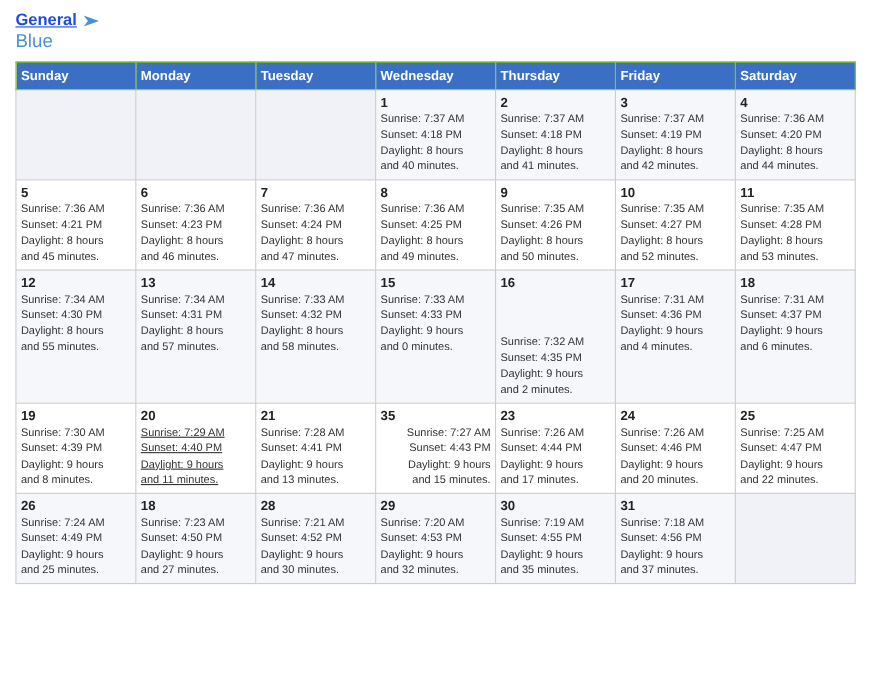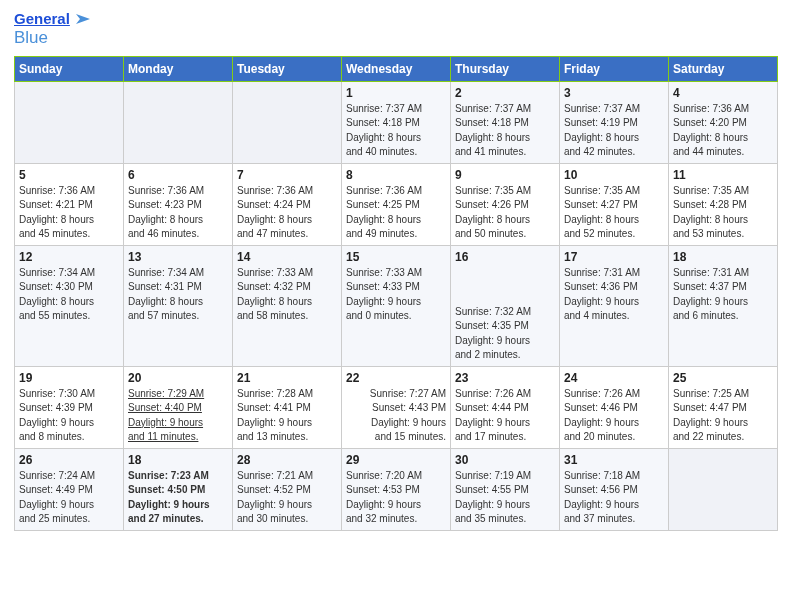--- a/index.html
+++ b/index.html
@@ -271,21 +271,21 @@
 and 11 minutes.</div>
           </td>
           <td>
             <div class="day-number">21</div>
             <div class="day-info" style="white-space: pre-line;">Sunrise: 7:28 AM
 Sunset: 4:41 PM
 Daylight: 9 hours
 and 13 minutes.</div>
           </td>
           <td>
-            <div class="day-number">22</div>
+            <div class="day-number">35</div>
             <div class="day-info" style="white-space: pre-line; text-align: right;">Sunrise: 7:27 AM
 Sunset: 4:43 PM
 Daylight: 9 hours
 and 15 minutes.</div>
           </td>
           <td>
             <div class="day-number">23</div>
             <div class="day-info" style="white-space: pre-line;">Sunrise: 7:26 AM
 Sunset: 4:44 PM
 Daylight: 9 hours
@@ -309,21 +309,21 @@
         <tr>
           <td>
             <div class="day-number">26</div>
             <div class="day-info" style="white-space: pre-line;">Sunrise: 7:24 AM
 Sunset: 4:49 PM
 Daylight: 9 hours
 and 25 minutes.</div>
           </td>
           <td>
             <div class="day-number">18</div>
-            <div class="day-info" style="white-space: pre-line; font-weight: bold;">Sunrise: 7:23 AM
+            <div class="day-info" style="white-space: pre-line;">Sunrise: 7:23 AM
 Sunset: 4:50 PM
 Daylight: 9 hours
 and 27 minutes.</div>
           </td>
           <td>
             <div class="day-number">28</div>
             <div class="day-info" style="white-space: pre-line;">Sunrise: 7:21 AM
 Sunset: 4:52 PM
 Daylight: 9 hours
 and 30 minutes.</div>

